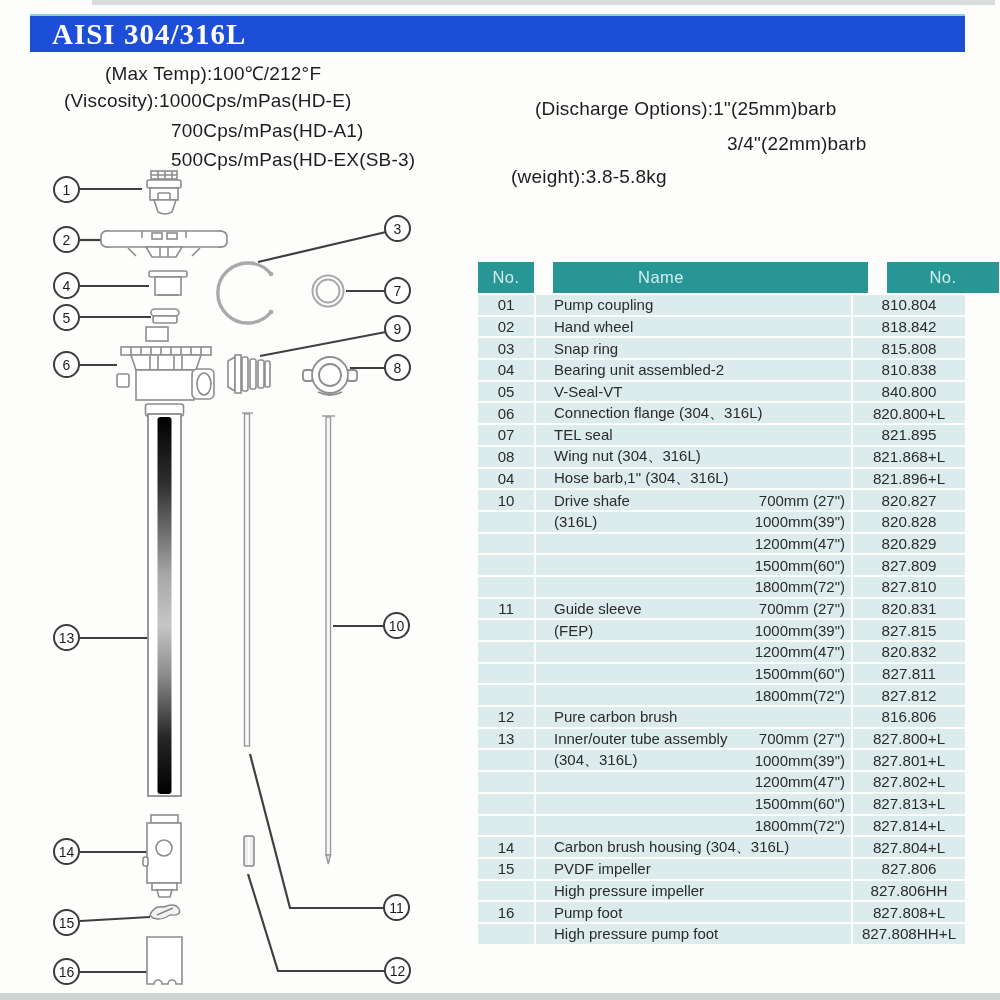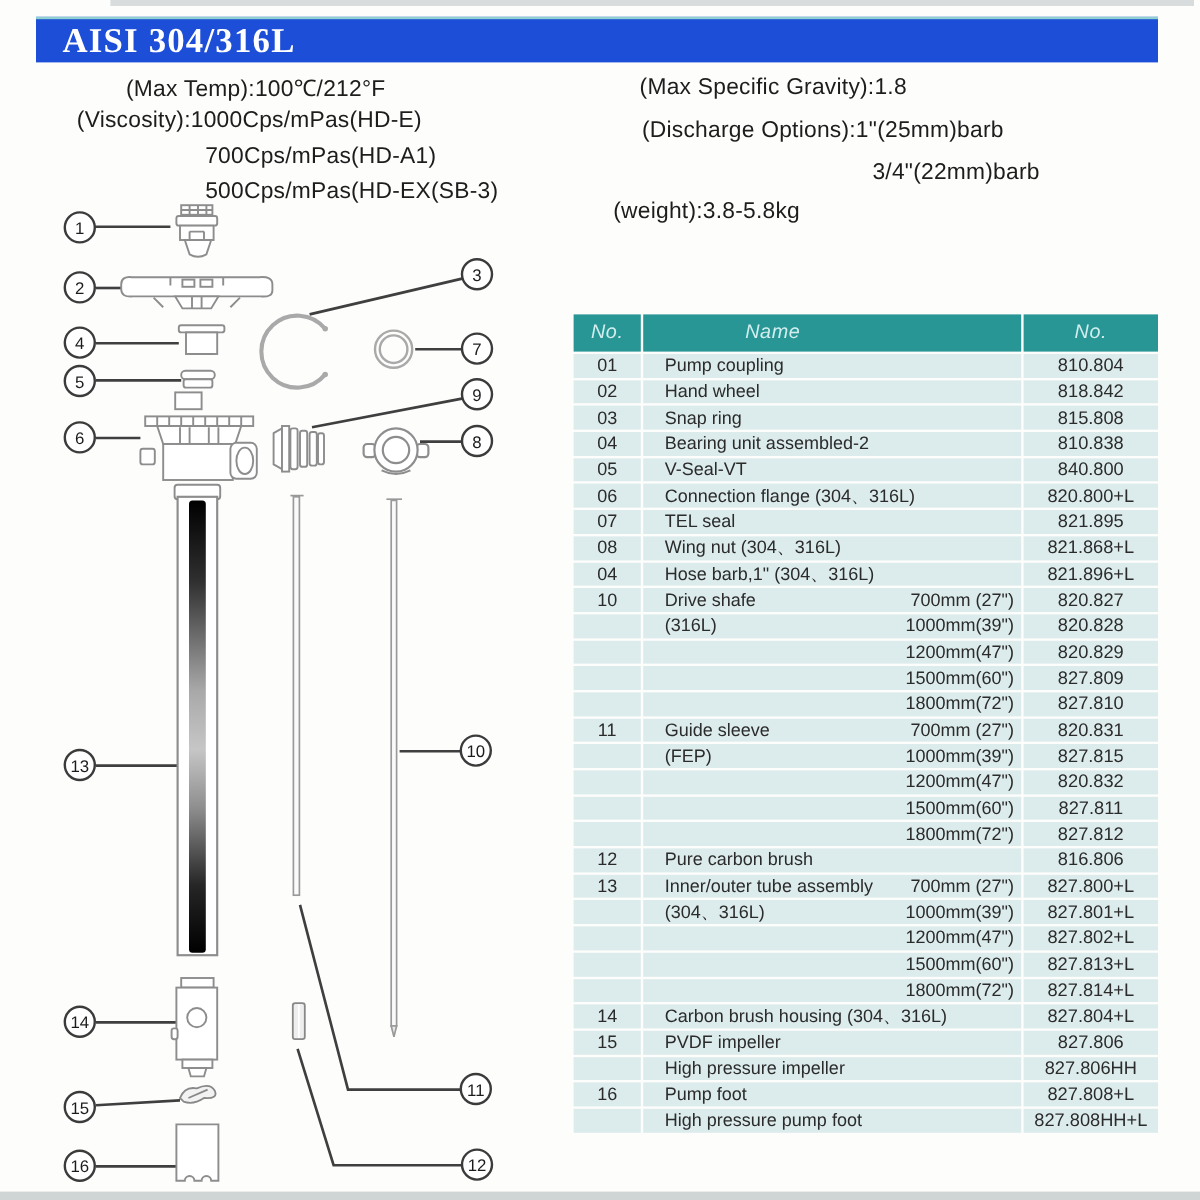--- a/index.html
+++ b/index.html
@@ -21,21 +21,21 @@
   #spec-l1{left:64px;top:90px;}
   #spec-l2{left:171px;top:120px;}
   #spec-l3{left:171px;top:149px;}
   #spec-r0{left:533px;top:62px;}
   #spec-r1{left:535px;top:98px;}
   #spec-r2{left:727px;top:133px;}
   #spec-r3{left:511px;top:166px;}
 
   
   #parts-table{position:absolute;left:478px;top:262px;width:487px;}
-  .thead{display:grid;grid-template-columns:56px 315px 112px;gap:2px;height:31px;margin-bottom:2px;font-style:italic;}
+  .thead{display:grid;grid-template-columns:56px 315px 112px;gap:19px;height:31px;margin-bottom:2px;}
   .thead .hc{background:#289695;color:#d2eeee;display:flex;align-items:center;font-size:16.5px;
              letter-spacing:0.5px;}
   .thead .hc.c1,.thead .hc.c3{justify-content:center;}
   .thead .hc.c2{padding-left:85px;}
   .trow{display:grid;grid-template-columns:56px 315px 112px;gap:2px;height:19.7px;margin-bottom:2px;text-align:center;}
   .trow .cell{background:#dcebeb;display:flex;align-items:center;font-size:15px;color:#2b2b2b;
               overflow:hidden;white-space:nowrap;}
   .trow .c-no{justify-content:center;}
   .trow .c-name{padding-left:18px;justify-content:space-between;}
   .trow .c-name .size{padding-right:6px;}
@@ -63,21 +63,20 @@
   <div id="edge-bottom" class="edge-strip"></div>
 
   <div id="title-bar">
     <div class="t">AISI 304/316L</div>
   </div>
 
   <div id="spec-l0" class="spec">(Max Temp):100℃/212°F</div>
   <div id="spec-l1" class="spec">(Viscosity):1000Cps/mPas(HD-E)</div>
   <div id="spec-l2" class="spec">700Cps/mPas(HD-A1)</div>
   <div id="spec-l3" class="spec">500Cps/mPas(HD-EX(SB-3)</div>
-  <div id="spec-r0" class="spec">(Max Specific Gravity):1.8</div>
   <div id="spec-r1" class="spec">(Discharge Options):1"(25mm)barb</div>
   <div id="spec-r2" class="spec">3/4"(22mm)barb</div>
   <div id="spec-r3" class="spec">(weight):3.8-5.8kg</div>
 
   <svg id="diagram" width="1000" height="1000" viewBox="0 0 1000 1000">
     <defs>
       <linearGradient id="g13" x1="0" y1="0" x2="0" y2="1">
         <stop offset="0" stop-color="#000"></stop>
           <stop offset="0.18" stop-color="#303030"></stop>
         <stop offset="0.42" stop-color="#a8a8a8"></stop>

